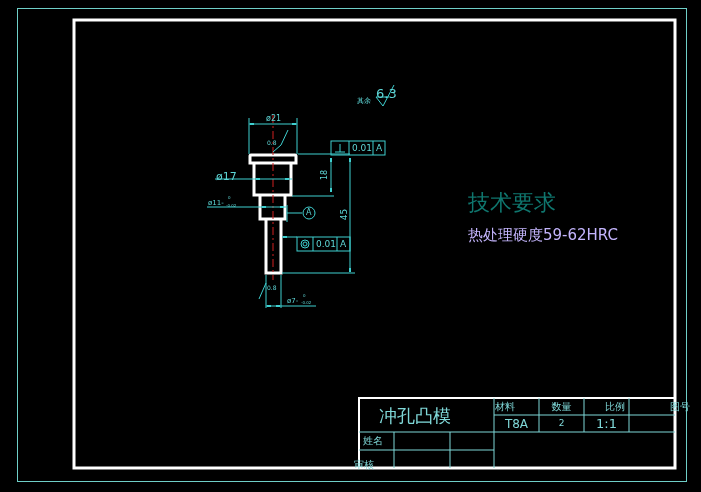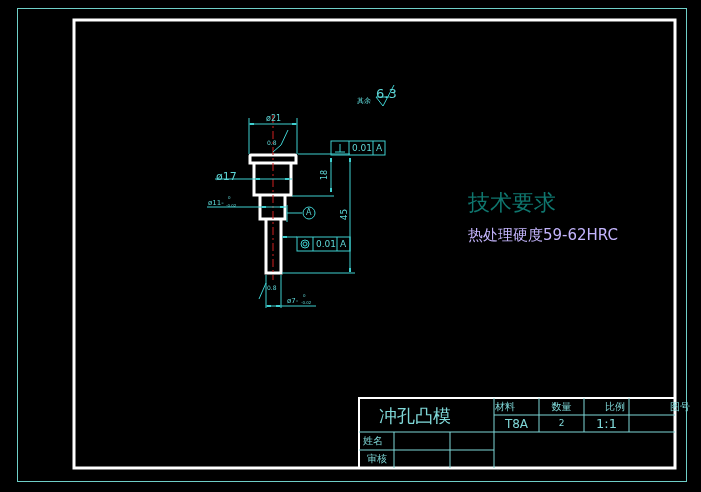--- a/index.html
+++ b/index.html
@@ -144,13 +144,13 @@
 <div class="tb-cell" style="left:360px;top:399px;width:110px;height:33px;font-size:18px;">冲孔凸模</div>
 <div class="tb-cell" style="left:494px;top:398px;width:22px;height:17px;">材料</div>
 <div class="tb-cell" style="left:539px;top:398px;width:45px;height:17px;">数量</div>
 <div class="tb-cell" style="left:584px;top:398px;width:62px;height:17px;">比例</div>
 <div class="tb-cell" style="left:649px;top:398px;width:62px;height:17px;">图号</div>
 <div class="tb-cell" style="left:494px;top:415px;width:45px;height:17px;font-size:12px;">T8A</div>
 <div class="tb-cell" style="left:539px;top:415px;width:45px;height:17px;font-size:9px;">2</div>
 <div class="tb-cell" style="left:584px;top:415px;width:45px;height:17px;font-size:13px;">1:1</div>
 <div class="tb-cell" style="left:629px;top:415px;width:46px;height:17px;font-size:9px;"></div>
 <div class="tb-cell tb-left" style="left:359px;top:432px;width:31px;height:18px;text-align:center;">姓名</div>
-<div class="tb-cell tb-left" style="left:359px;top:450px;width:31px;height:18px;padding-left:8px;">审核</div>
+<div class="tb-cell tb-left" style="left:346px;top:450px;width:31px;height:30px;padding-left:8px;">审核</div>
 
 </body></html>

